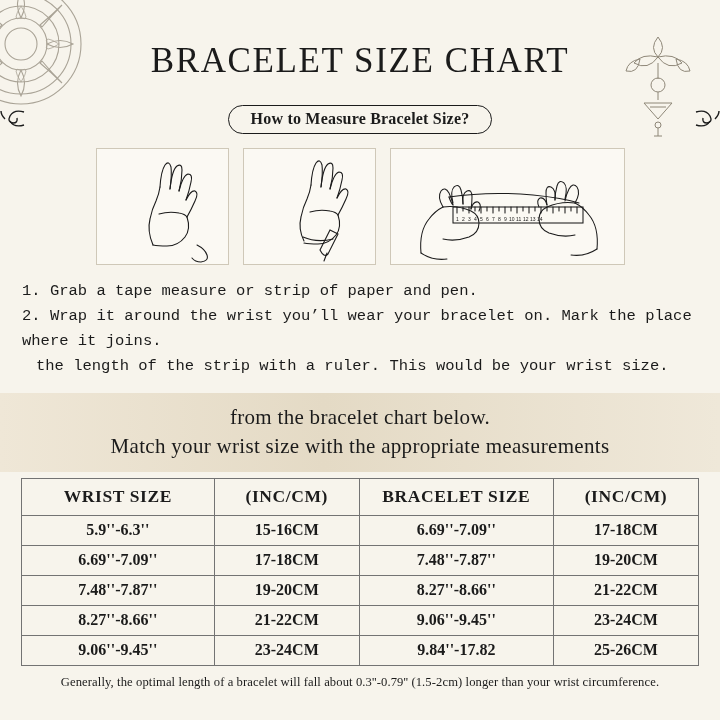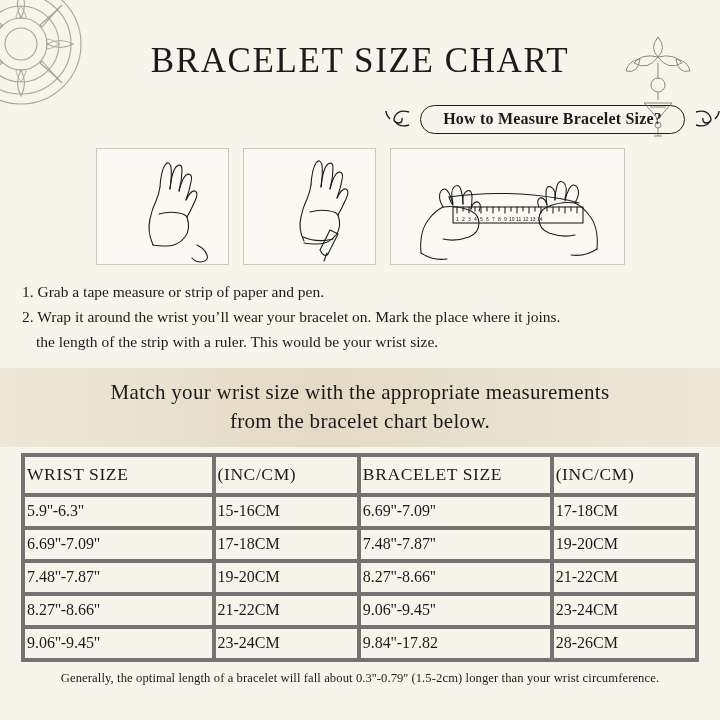--- a/index.html
+++ b/index.html
@@ -48,21 +48,21 @@
     letter-spacing: 1.6px;
     padding-top: 18px;
     font-weight: normal;
     font-family: "Liberation Serif", serif;
   }
 
   
   .subtitle-row {
     display: flex;
     align-items: center;
-    justify-content: flex-end;
+    justify-content: space-between;
     gap: 9px;
     margin-top: 6px;
   }
   .pill {
     border: 1.6px solid #1b1b1b;
     border-radius: 16px;
     padding: 4px 22px 5px 22px;
     font-size: 16px;
     font-weight: bold;
     letter-spacing: .2px;
@@ -87,21 +87,21 @@
   }
   .fig.small { width: 133px; height: 117px; }
   .fig.wide  { width: 235px; height: 117px; }
 
   
   .steps {
     margin: 14px 22px 0 22px;
     font-size: 15.5px;
     line-height: 1.62;
   }
-  .step { display: block; }
+  .step { display: block; font-family: Liberation Mono, monospace; }
   .step .indent { display: inline-block; padding-left: 14px; }
 
   
   .band {
     margin-top: 14px;
     background: linear-gradient(to right, #efe7d7 0%, #e4dac5 45%, #efe8d9 100%);
     padding: 10px 0 12px 0;
     text-align: center;
   }
   .band-line {
@@ -113,24 +113,24 @@
   
   table.size-table {
     border-collapse: collapse;
     width: 678px;
     margin: 0 auto;
     margin-top: 6px;
     font-size: 16px;
   }
   table.size-table th,
   table.size-table td {
-    border: 4px solid #737373;
-    text-align: left;
+    border: 1px solid #737373;
+    text-align: center;
     padding: 5px 2px 6px 2px;
-    font-weight: normal;
+    font-weight: bold;
   }
   table.size-table th {
     font-size: 17.5px;
     letter-spacing: .6px;
     padding: 7px 2px 8px 2px;
   }
   table.size-table td { font-size: 16px; }
   .col-a { width: 195px; }
   .col-b { width: 144px; }
   .col-c { width: 195px; }
@@ -294,22 +294,22 @@
     </div>
   </div>
 
   <div class="steps">
     <div class="step">1. Grab a tape measure or strip of paper and pen.</div>
     <div class="step">2. Wrap it around the wrist you’ll wear your bracelet on. Mark the place where it joins.</div>
     <div class="step"><span class="indent">the length of the strip with a ruler. This would be your wrist size.</span></div>
   </div>
 
   <div class="band">
+    <div class="band-line">from the bracelet chart below.</div>
     <div class="band-line">Match your wrist size with the appropriate measurements</div>
-    <div class="band-line">from the bracelet chart below.</div>
   </div>
 
   <table class="size-table">
     <thead>
       <tr>
         <th class="col-a th-main">WRIST SIZE</th>
         <th class="col-b th-unit">(INC/CM)</th>
         <th class="col-c th-main">BRACELET SIZE</th>
         <th class="col-d th-unit">(INC/CM)</th>
       </tr>
@@ -336,20 +336,20 @@
       <tr>
         <td>8.27''-8.66''</td>
         <td>21-22CM</td>
         <td>9.06''-9.45''</td>
         <td>23-24CM</td>
       </tr>
       <tr>
         <td>9.06''-9.45''</td>
         <td>23-24CM</td>
         <td>9.84''-17.82</td>
-        <td>28-26CM</td>
+        <td>25-26CM</td>
       </tr>
     </tbody>
   </table>
 
   <div class="footnote">Generally, the optimal length of a bracelet will fall about 0.3''-0.79'' (1.5-2cm) longer than your wrist circumference.</div>
 
 </div>
 
 </body></html>

